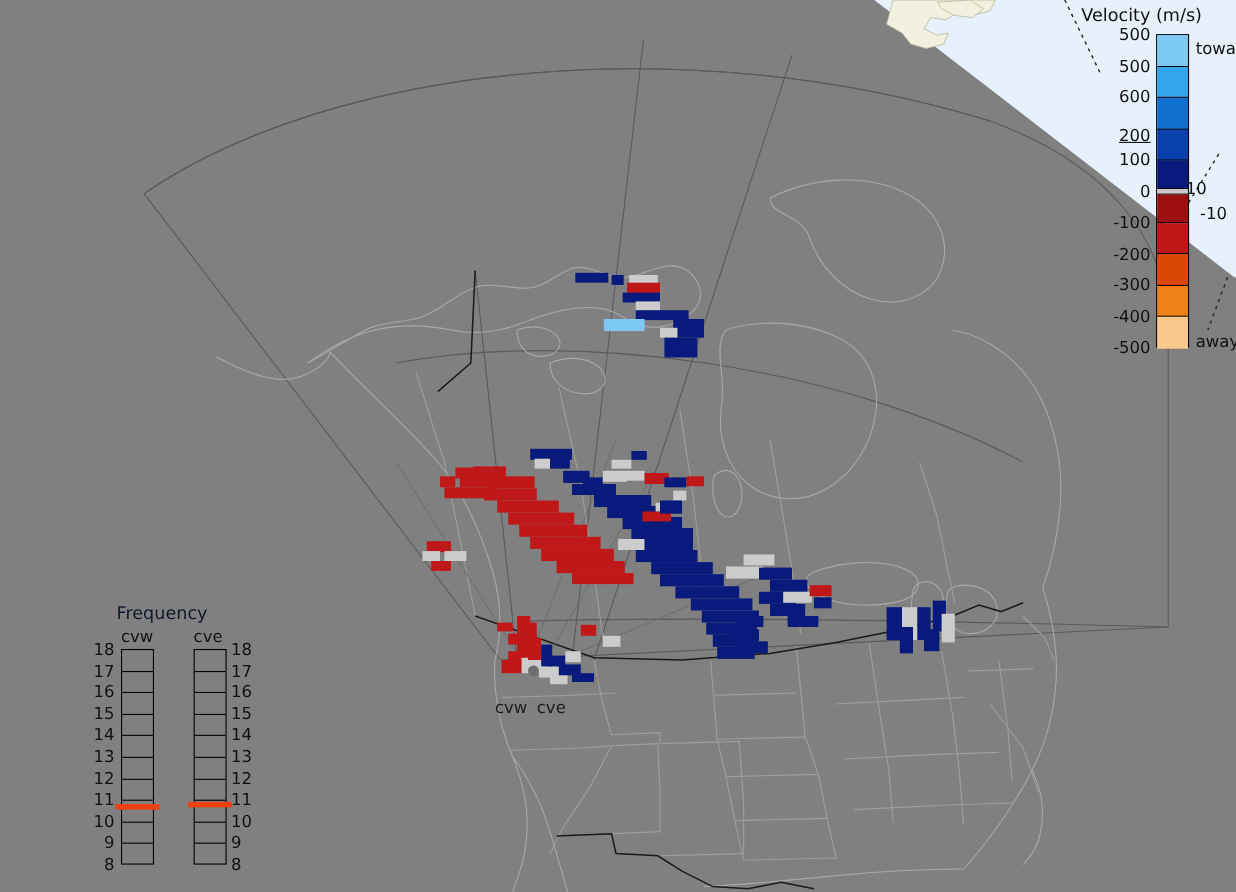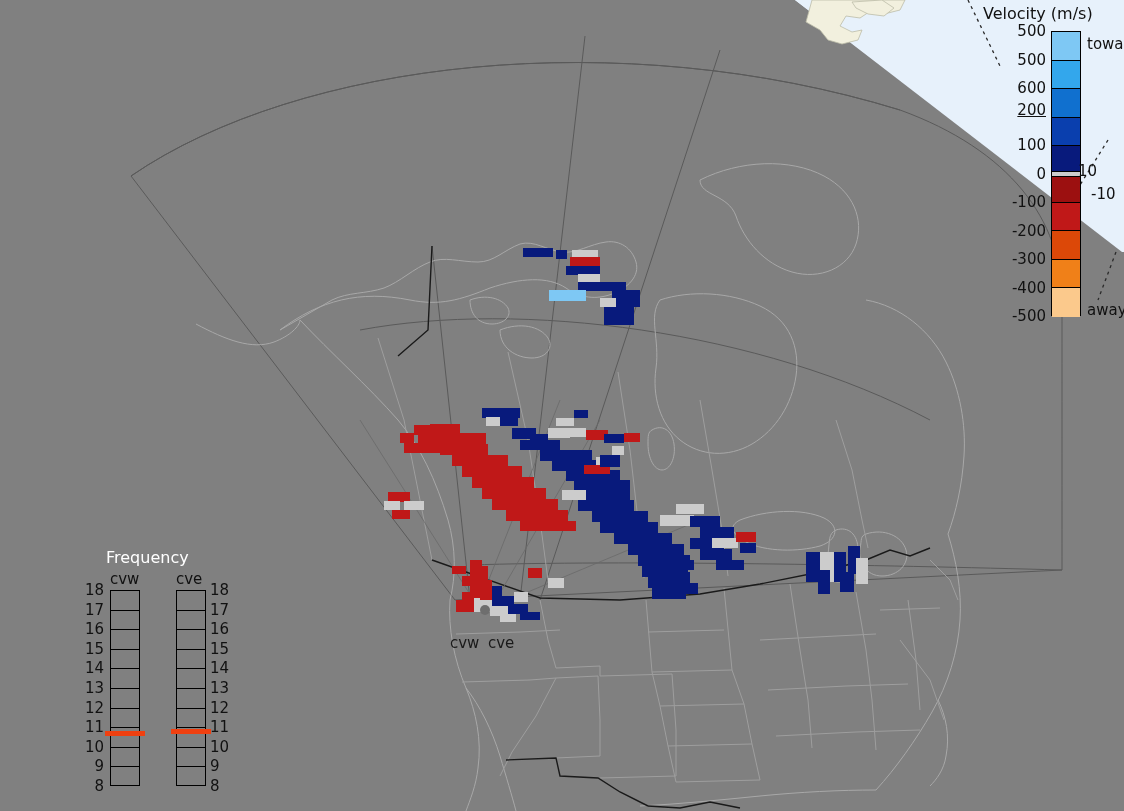--- a/index.html
+++ b/index.html
@@ -111,21 +111,21 @@
     left: 88px;
     top: 548px;
     width: 150px;
     height: 240px;
   }
   #freq-title {
     position: absolute;
     left: 18px;
     top: 0px;
     font-size: 16px;
-    color: #ffffff;
+    color: #0f172a;
     white-space: nowrap;
   }
   .freq-col-label {
     position: absolute;
     top: 22px;
     font-size: 15px;
     color: #111;
     white-space: nowrap;
   }
   .freq-bar {
@@ -403,21 +403,21 @@
         <div class="cbar-seg" style="height: 25.65px; background: rgb(156, 16, 16);"></div>
         <div class="cbar-seg" style="height: 28.5px; background: rgb(192, 24, 24);"></div>
         <div class="cbar-seg" style="height: 28.5px; background: rgb(220, 72, 8);"></div>
         <div class="cbar-seg" style="height: 28.5px; background: rgb(240, 128, 24);"></div>
         <div class="cbar-seg" style="height: 28.5px; background: rgb(251, 201, 140);"></div>
       </div>
     <div id="cbar-ticks">
         <div class="cbar-tick" style="top: 31px;">500</div>
         <div class="cbar-tick" style="top: 59.5px;">500</div>
         <div class="cbar-tick" style="top: 88px;">600</div>
-        <div class="cbar-tick" style="top: 110px; text-decoration: underline;">200</div>
+        <div class="cbar-tick" style="top: 123px; text-decoration: underline;">200</div>
         <div class="cbar-tick" style="top: 145px;">100</div>
         <div class="cbar-tick" style="top: 173.5px;">0</div>
         <div class="cbar-tick" style="top: 202px;">-100</div>
         <div class="cbar-tick" style="top: 230.5px;">-200</div>
         <div class="cbar-tick" style="top: 259px;">-300</div>
         <div class="cbar-tick" style="top: 287.5px;">-400</div>
         <div class="cbar-tick" style="top: 316px;">-500</div>
       </div>
     <div class="cbar-note" style="top:44px;">toward</div>
     <div class="cbar-note" style="top:171px; left:103px;">10</div>

